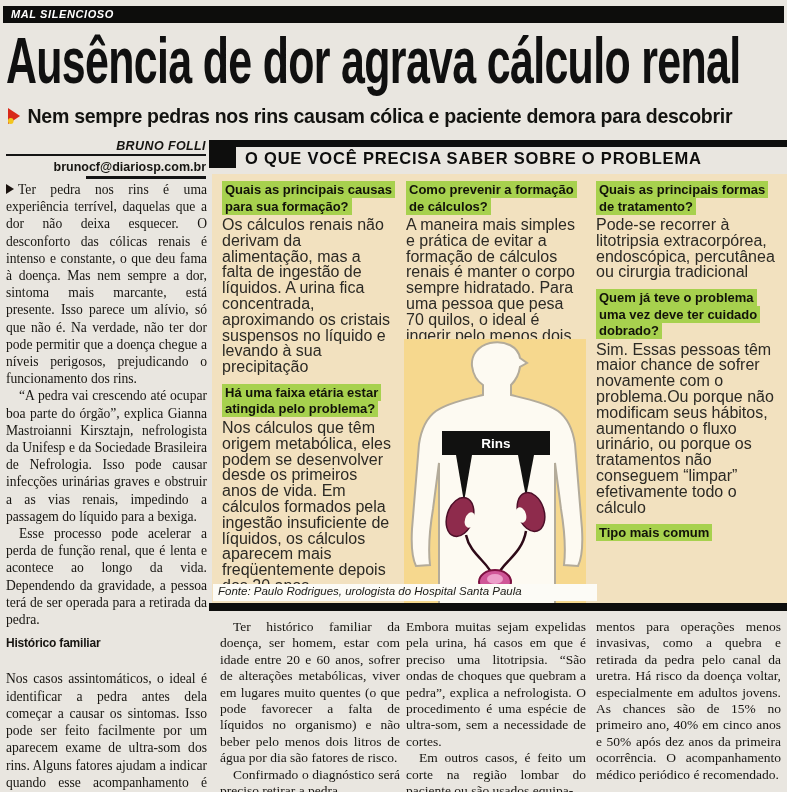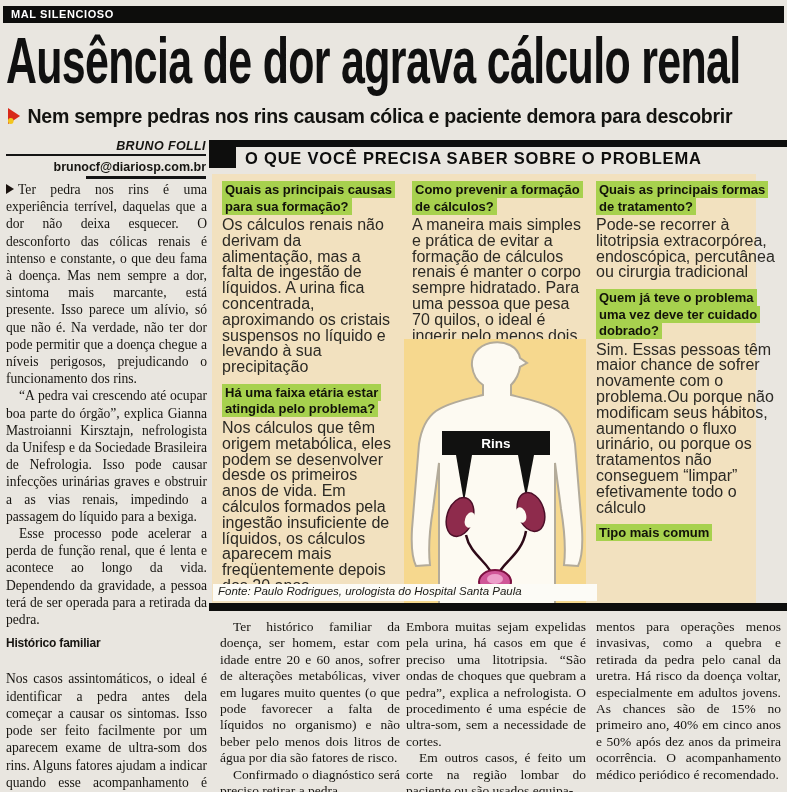--- a/index.html
+++ b/index.html
@@ -4,21 +4,21 @@
 <style>
   html,body{margin:0;padding:0;background:#cfcbc4;}
   .page{
     position:relative;width:787px;height:792px;overflow:hidden;
     background:#e9e6e0;color:#161511;
     font-family:"Liberation Sans",sans-serif;
   }
   
   .topic-bar{position:absolute;left:3px;top:6px;right:3px;height:17px;background:#0d0d0c;}
   .topic-bar span{display:block;padding:2px 16px 0 8px;color:#fff;font-size:11px;font-weight:bold;
-    letter-spacing:.6px;}
+    letter-spacing:.6px;font-style:italic;}
   .headline{position:absolute;left:6px;top:27px;width:1192px;font-size:65px;line-height:1.05;
     font-weight:bold;letter-spacing:-1px;transform:scaleX(.66);transform-origin:0 0;color:#101010;}
   .subhead{position:absolute;left:8px;top:104px;width:846px;display:flex;align-items:center;
     transform:scaleX(.93);transform-origin:0 0;}
   .subhead .txt{font-size:21px;font-weight:bold;letter-spacing:-.3px;color:#131310;}
   .red-arrow{position:relative;width:0;height:0;margin-right:8px;flex:0 0 auto;
     border-top:8px solid transparent;border-bottom:8px solid transparent;border-left:13px solid #d8291a;}
   .red-arrow::after{content:"";position:absolute;left:-13px;top:2px;width:6px;height:6px;
     border-radius:50%;background:#f2c61e;}
   
@@ -35,24 +35,24 @@
   .left-col p.ind{text-indent:13px;}
   .black-arrow{display:inline-block;width:0;height:0;margin-right:4px;
     border-top:5px solid transparent;border-bottom:5px solid transparent;border-left:8px solid #1b130f;}
   .sec-head{font-family:"Liberation Sans",sans-serif;font-size:12px;font-weight:bold;
     margin:7px 0 18px;letter-spacing:-.2px;}
   
   .info-rule-top{position:absolute;left:209px;top:140px;width:578px;height:7px;background:#0e0e0d;}
   .info-square{position:absolute;left:209px;top:147px;width:27px;height:21px;background:#0e0e0d;}
   .info-title{position:absolute;left:245px;top:149px;font-size:16.5px;font-weight:bold;
     letter-spacing:.8px;color:#0d0d0c;}
-  .info-box{position:absolute;left:212px;top:174px;width:544px;height:431px;background:#f2e1bf;}
+  .info-box{position:absolute;left:212px;top:174px;width:544px;height:431px;background:#f2e1bf;padding-left:32px;}
   .info-col{position:absolute;top:8px;}
   .col1{left:10px;width:172px;}
-  .col2{left:200px;width:178px;}
+  .col2{left:194px;width:178px;}
   .col3{left:384px;width:182px;}
   .q{font-size:13px;font-weight:bold;line-height:16.5px;margin:0 0 2px;color:#121209;}
   .q .hl{background:#a7d14e;padding:1px 3px;-webkit-box-decoration-break:clone;box-decoration-break:clone;}
   .a{font-size:16px;line-height:15.8px;margin:0 0 10px;color:#2c2a25;}
   .figure-panel{position:absolute;left:192px;top:165px;width:182px;height:270px;background:#f6d88e;}
   .fonte{position:absolute;left:1px;top:410px;width:374px;height:16px;background:#fcfbf6;
     font-style:italic;font-size:11.5px;color:#20201c;padding:1px 5px 0;z-index:5;
     white-space:nowrap;overflow:hidden;}
   .info-rule-bottom{position:absolute;left:209px;top:603px;width:578px;height:8px;background:#0e0e0d;}
   

